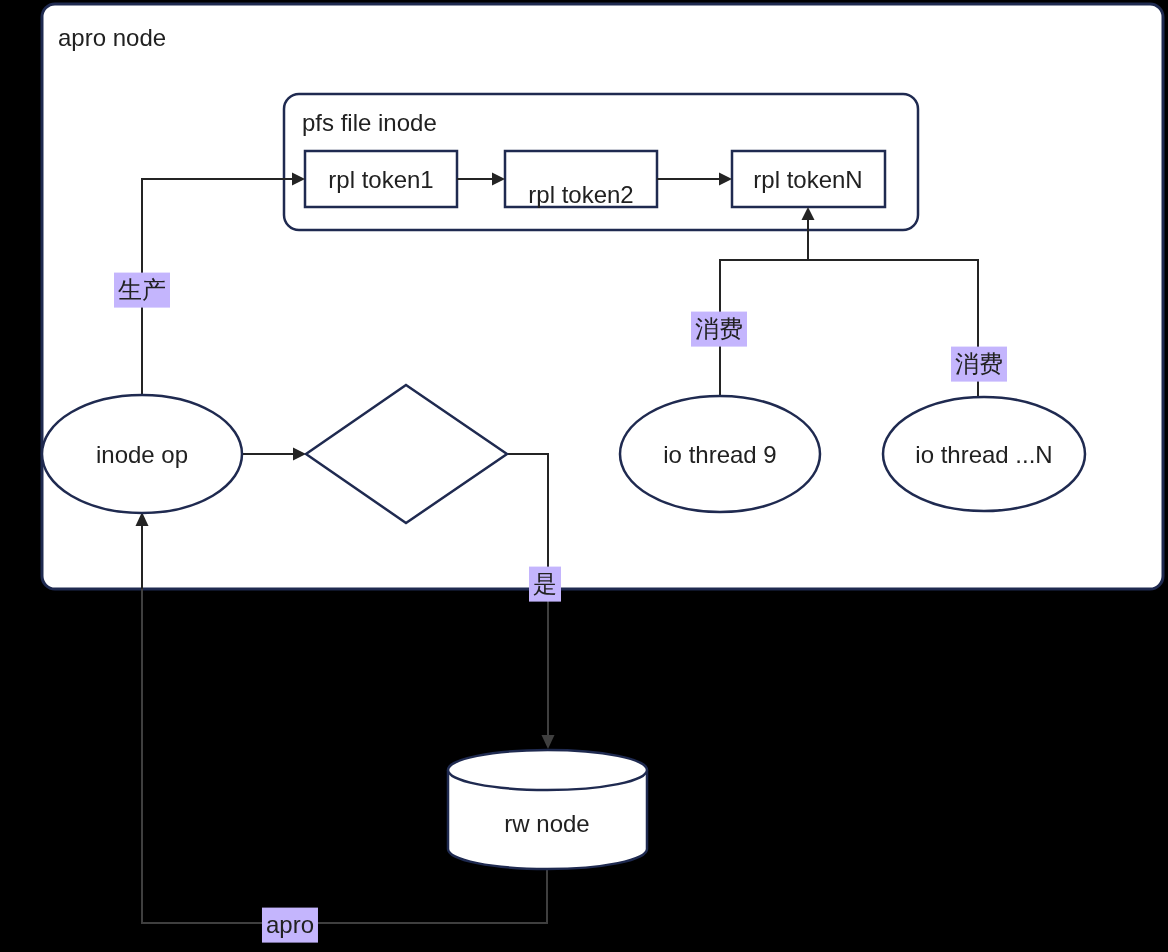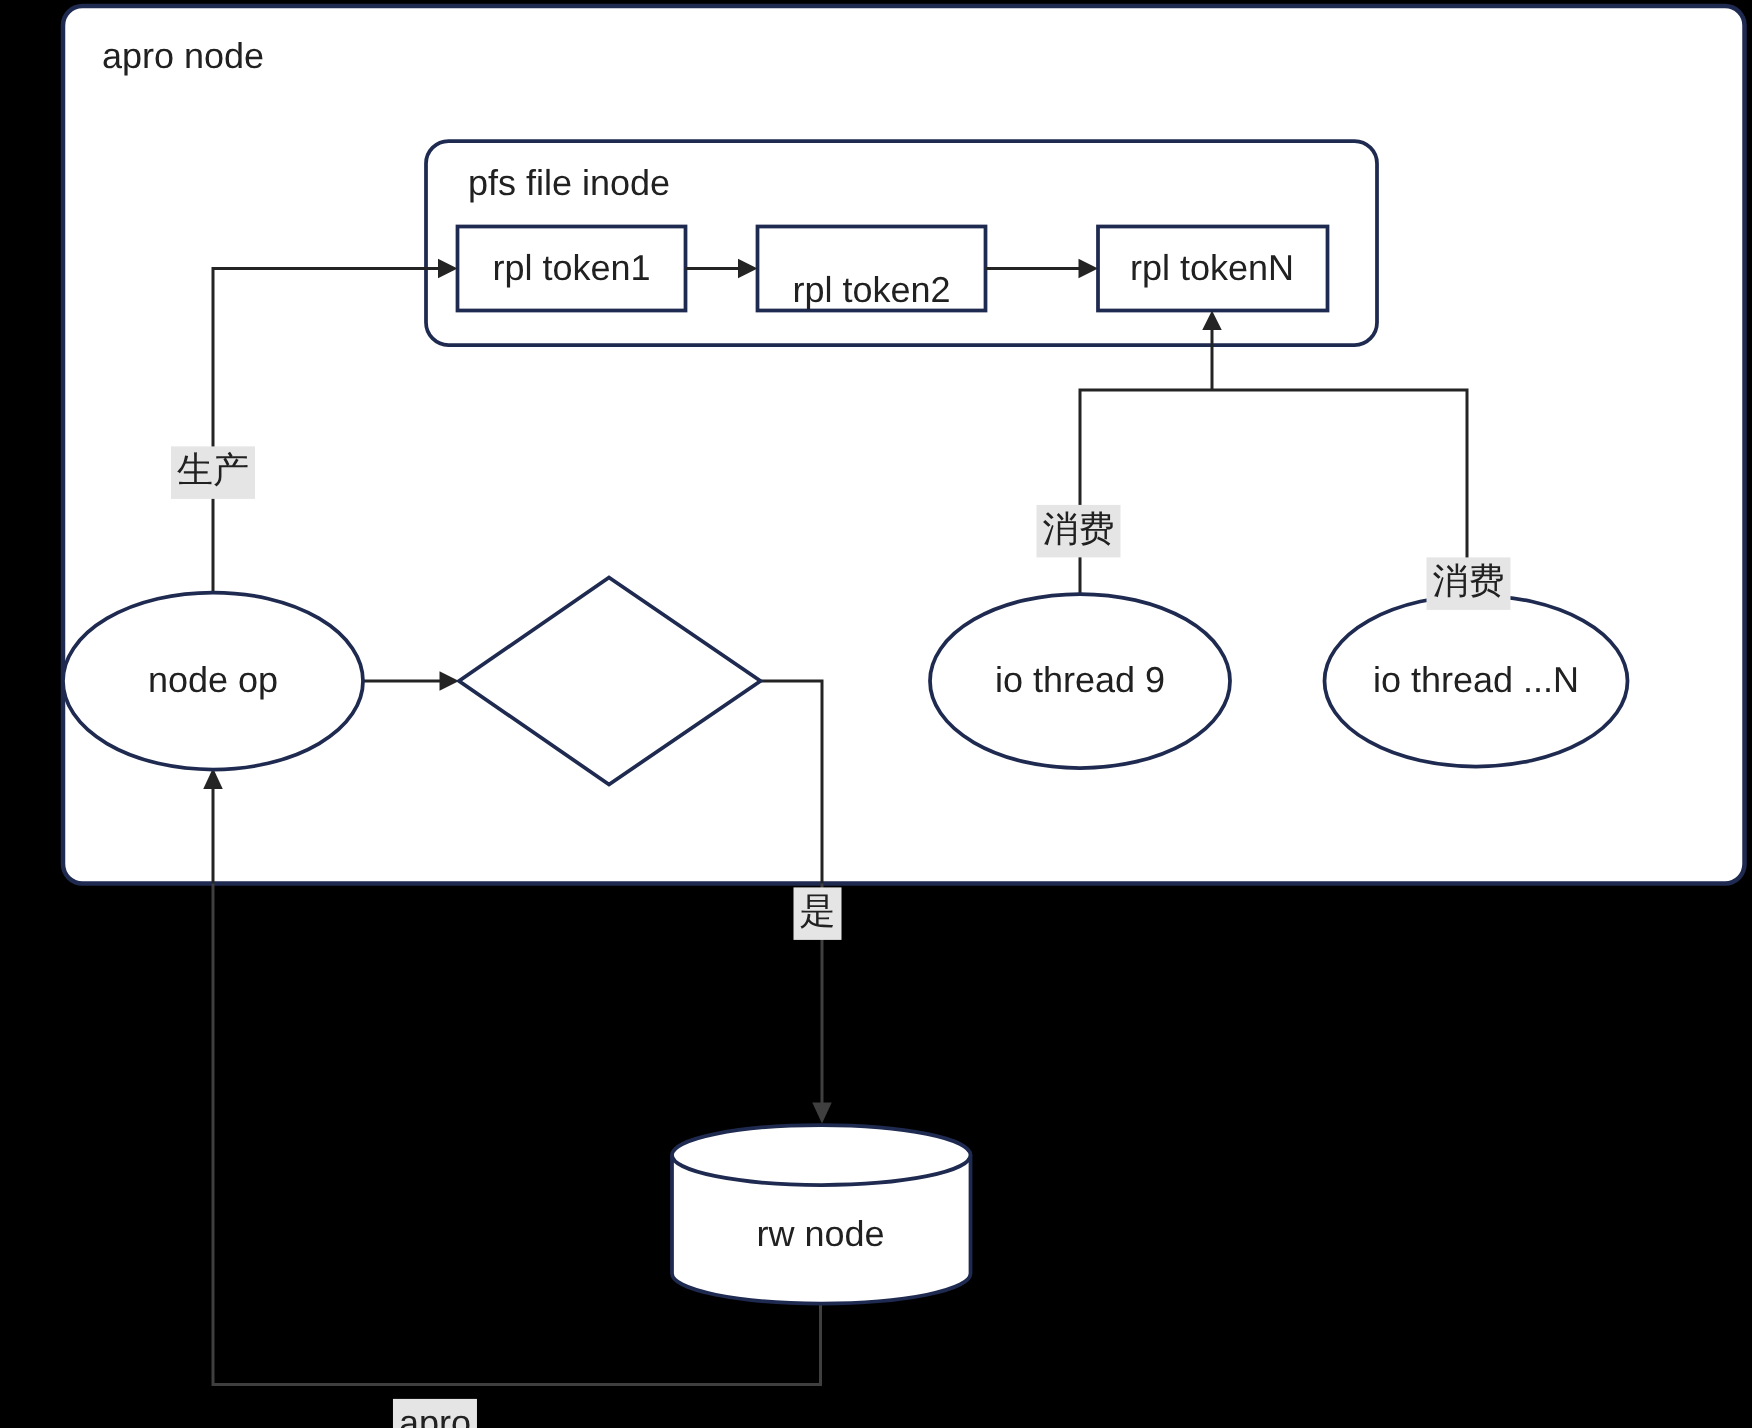--- a/index.html
+++ b/index.html
@@ -5,22 +5,22 @@
   html,body{margin:0;padding:0;background:#000;}
   #stage{
     position:relative;width:1168px;height:952px;background:#000;overflow:hidden;
     font-family:"Liberation Sans","DejaVu Sans",sans-serif;color:#212121;
   }
   #stage svg{position:absolute;left:0;top:0;}
   .lbl{
     position:absolute;transform:translate(-50%,-50%);
     font-size:24px;line-height:1.2;color:#212121;white-space:nowrap;text-align:center;
   }
-  .lbl.tl{transform:none;margin-left:10px;}
-  .badge{background:#e5e5e5;padding:3px 4px;margin-top:25px;}
+  .lbl.tl{transform:none;}
+  .badge{background:#c4b5fd;padding:3px 4px;}
   .two-line{line-height:37px;}
 </style>
 </head>
 <body>
 
 <div id="stage">
 
   <svg width="1168" height="952" viewBox="0 0 1168 952">
 
     <rect x="42" y="4" width="1121" height="585" rx="13" ry="13" fill="#ffffff" stroke="#1f2a50" stroke-width="3"></rect>
@@ -78,21 +78,21 @@
   </svg>
 
   <div class="lbl tl" style="left:58px;top:24px;">apro node</div>
 
   <div class="lbl tl" style="left:302px;top:109px;">pfs file inode</div>
 
   <div class="lbl" style="left:381px;top:180px;">rpl token1</div>
   <div class="lbl" style="left:581px;top:195px;">rpl token2</div>
   <div class="lbl" style="left:808px;top:180px;">rpl tokenN</div>
 
-  <div class="lbl" style="left:142px;top:455px;">node op</div>
+  <div class="lbl" style="left:142px;top:455px;">inode op</div>
 
 
   <div class="lbl" style="left:720px;top:455px;">io thread 9</div>
   <div class="lbl" style="left:984px;top:455px;">io thread ...N</div>
 
   <div class="lbl" style="left:547px;top:824px;">rw node</div>
 
   <div class="lbl badge" style="left:142px;top:290px;">生产</div>
   <div class="lbl badge" style="left:719px;top:329px;">消费</div>
   <div class="lbl badge" style="left:979px;top:364px;">消费</div>

